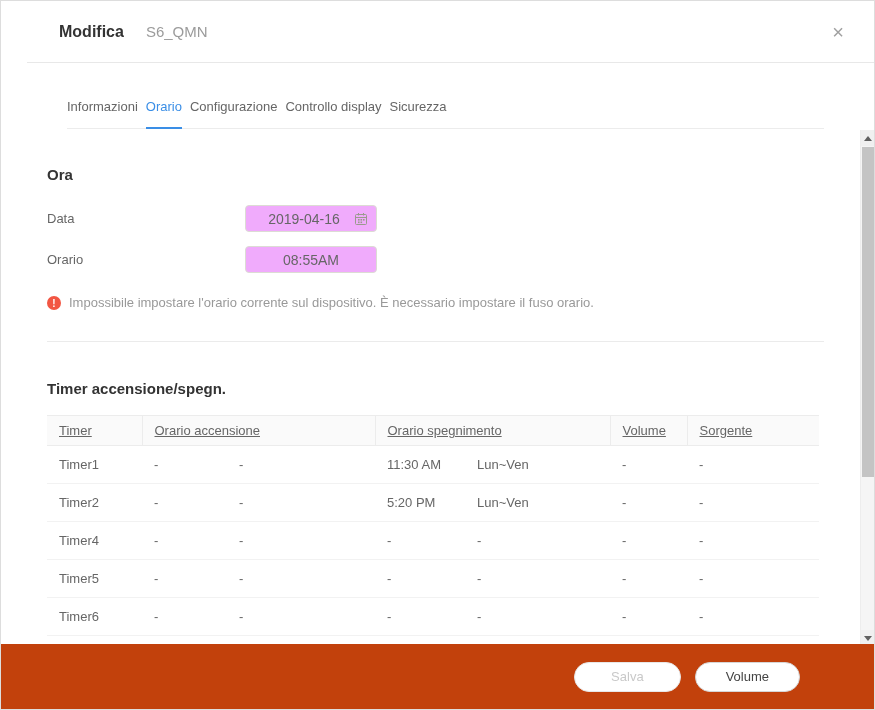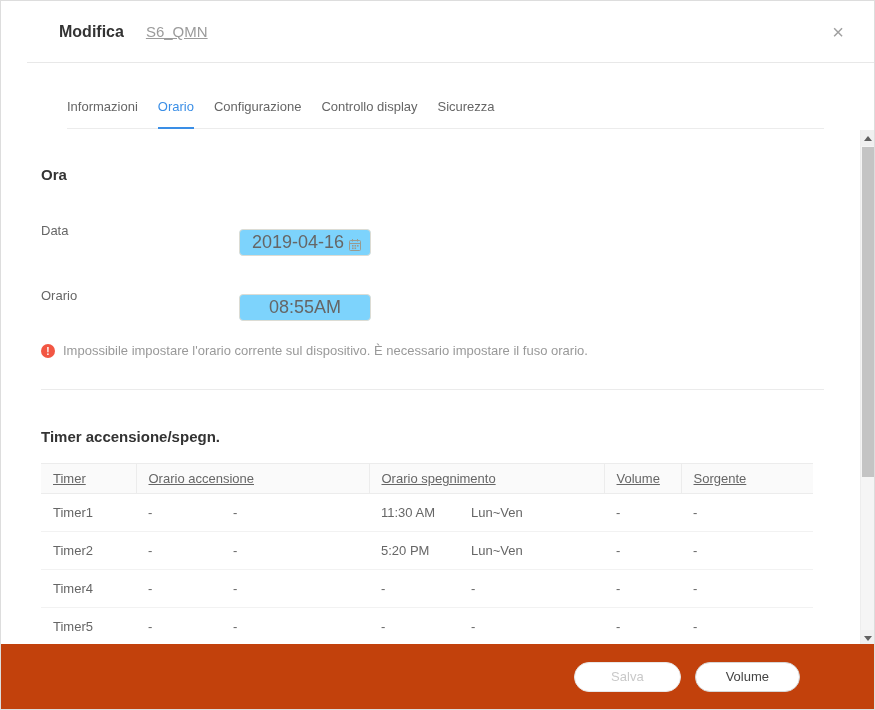--- a/index.html
+++ b/index.html
@@ -16,69 +16,68 @@
   }
 
   
   .dialog-header {
     height: 62px;
     border-bottom: 1px solid #e8e8e8;
     display: flex; align-items: center;
     padding: 0 26px 0 32px;
   }
   .dialog-title { font-size: 16px; font-weight: bold; color: #333; }
-  .dialog-subtitle { font-size: 15px; color: #9b9b9b; margin-left: 22px; text-decoration: underline; }
+  .dialog-subtitle { font-size: 15px; color: #9b9b9b; margin-left: 22px; }
   .close-btn {
     margin-left: auto;
     font-size: 20px; color: #a0a0a0;
     cursor: pointer; line-height: 1;
     padding: 4px;
   }
 
   
   .tabbar {
     display: flex; align-items: flex-end;
-    gap: 20px;
+    gap: 8px;
     margin: 36px 50px 0 40px;
     border-bottom: 1px solid #ececec;
   }
   .tab {
     font-size: 13px; color: #666;
     padding-bottom: 13px;
     border-bottom: 2px solid transparent;
     margin-bottom: -1px;
     cursor: pointer;
     white-space: nowrap;
   }
   .tab.active { color: #3a8ee6; border-bottom-color: #3a8ee6; }
 
   
   .content {
     position: absolute;
-    top: 129px; left: 8px; right: 0;
+    top: 129px; left: 14px; right: 0;
     height: 516px;
     overflow: hidden;
   }
   .scroll-inner { padding: 20px 50px 0 32px; }
 
   .section-title { font-size: 15px; font-weight: bold; color: #333; }
   .section-title.ora { margin: 16px 0 22px 0; }
 
   .form-row { display: flex; align-items: center; margin-bottom: 14px; }
   .form-label { width: 198px; font-size: 13px; color: #666; }
   .field {
     width: 132px; height: 27px;
-    background: #7dd3fc;
+    background: #f0abfc;
     border: 1px solid #dcdcd4;
     border-radius: 4px;
     display: flex; align-items: center; justify-content: center;
-    font-size: 18px; color: #666;
+    font-size: 14px; color: #666;
     cursor: pointer;
     position: relative;
-    margin-top: 24px;
   }
   .field.date .field-text { margin-right: 14px; }
   .cal-icon { position: absolute; right: 8px; top: 6px; }
 
   .warning-row { display: flex; align-items: flex-start; margin-top: 22px; }
   .warn-icon {
     width: 14px; height: 14px; border-radius: 50%;
     background: #f25643; color: #fff;
     font-size: 10px; font-weight: bold;
     display: flex; align-items: center; justify-content: center;

